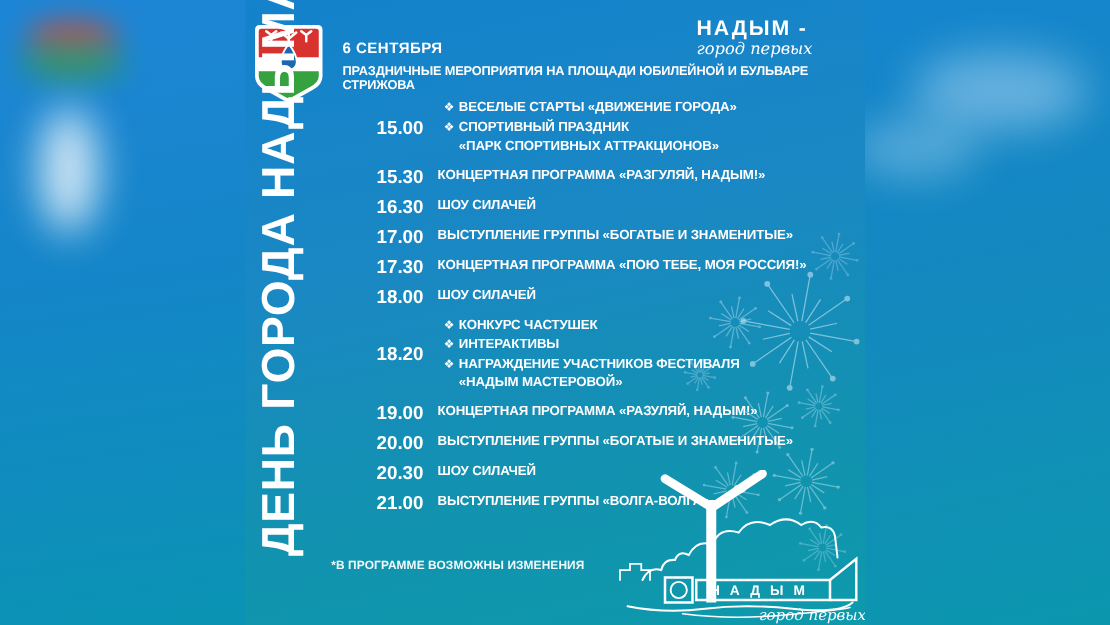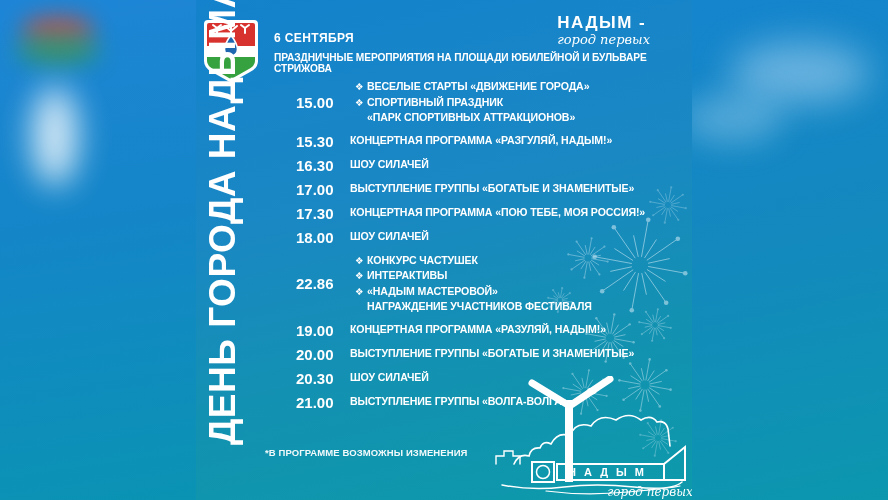--- a/index.html
+++ b/index.html
@@ -39,21 +39,21 @@
   .header { position:absolute; left:78px; top:31px; width:380px; }
   .date { font-size:12px; font-weight:700; letter-spacing:.4px; }
   .subtitle { margin-top:7px; font-size:10.2px; font-weight:700; letter-spacing:-.1px; }
 
   .brand { position:absolute; right:42px; top:13px; }
   .brand-title { font-size:17px; font-weight:700; letter-spacing:1.5px; }
   .brand-tagline { font-family:"DejaVu Serif", serif; font-style:italic; font-size:13px; margin-top:-1px; }
 
   .schedule { position:absolute; left:100px; top:79px; width:390px; }
   .entry { display:flex; align-items:center; gap:6px; margin-bottom:7px; }
-  .time { width:48px; flex:0 0 48px; text-align:left; font-size:15px; font-weight:700; }
+  .time { width:48px; flex:0 0 48px; text-align:center; font-size:15px; font-weight:700; }
   .items { flex:1; }
   .item { display:flex; }
   .bullet { width:17px; flex:0 0 17px; padding-left:5px; font-size:9.5px; line-height:15.5px; }
   .line { font-size:10.6px; font-weight:700; letter-spacing:-.1px; line-height:15.5px; white-space:nowrap; }
 
   .footnote { position:absolute; left:69px; top:447px; font-size:9.5px; font-weight:700; letter-spacing:.1px; opacity:.95; }
 
   .monument { position:absolute; right:0; bottom:0; }
   .monument text { font-family:"Liberation Sans", sans-serif; }
   .monument .script { font-family:"DejaVu Serif", serif; font-style:italic; }
@@ -403,39 +403,39 @@
           <div class="time">18.00</div>
           <div class="items">
             <div class="item">
               <div>
                 <div class="line">ШОУ СИЛАЧЕЙ</div>
               </div>
             </div>
           </div>
         </div>
         <div class="entry">
-          <div class="time">22.86</div>
+          <div class="time">18.20</div>
           <div class="items">
             <div class="item">
               <span class="bullet">❖</span>
               <div>
                 <div class="line">КОНКУРС ЧАСТУШЕК</div>
               </div>
             </div>
             <div class="item">
               <span class="bullet">❖</span>
               <div>
                 <div class="line">ИНТЕРАКТИВЫ</div>
               </div>
             </div>
             <div class="item">
               <span class="bullet">❖</span>
               <div>
+                <div class="line">НАГРАЖДЕНИЕ УЧАСТНИКОВ ФЕСТИВАЛЯ</div>
                 <div class="line">«НАДЫМ МАСТЕРОВОЙ»</div>
-                <div class="line">НАГРАЖДЕНИЕ УЧАСТНИКОВ ФЕСТИВАЛЯ</div>
               </div>
             </div>
           </div>
         </div>
         <div class="entry">
           <div class="time">19.00</div>
           <div class="items">
             <div class="item">
               <div>
                 <div class="line">КОНЦЕРТНАЯ ПРОГРАММА «РАЗУЛЯЙ, НАДЫМ!»</div>

